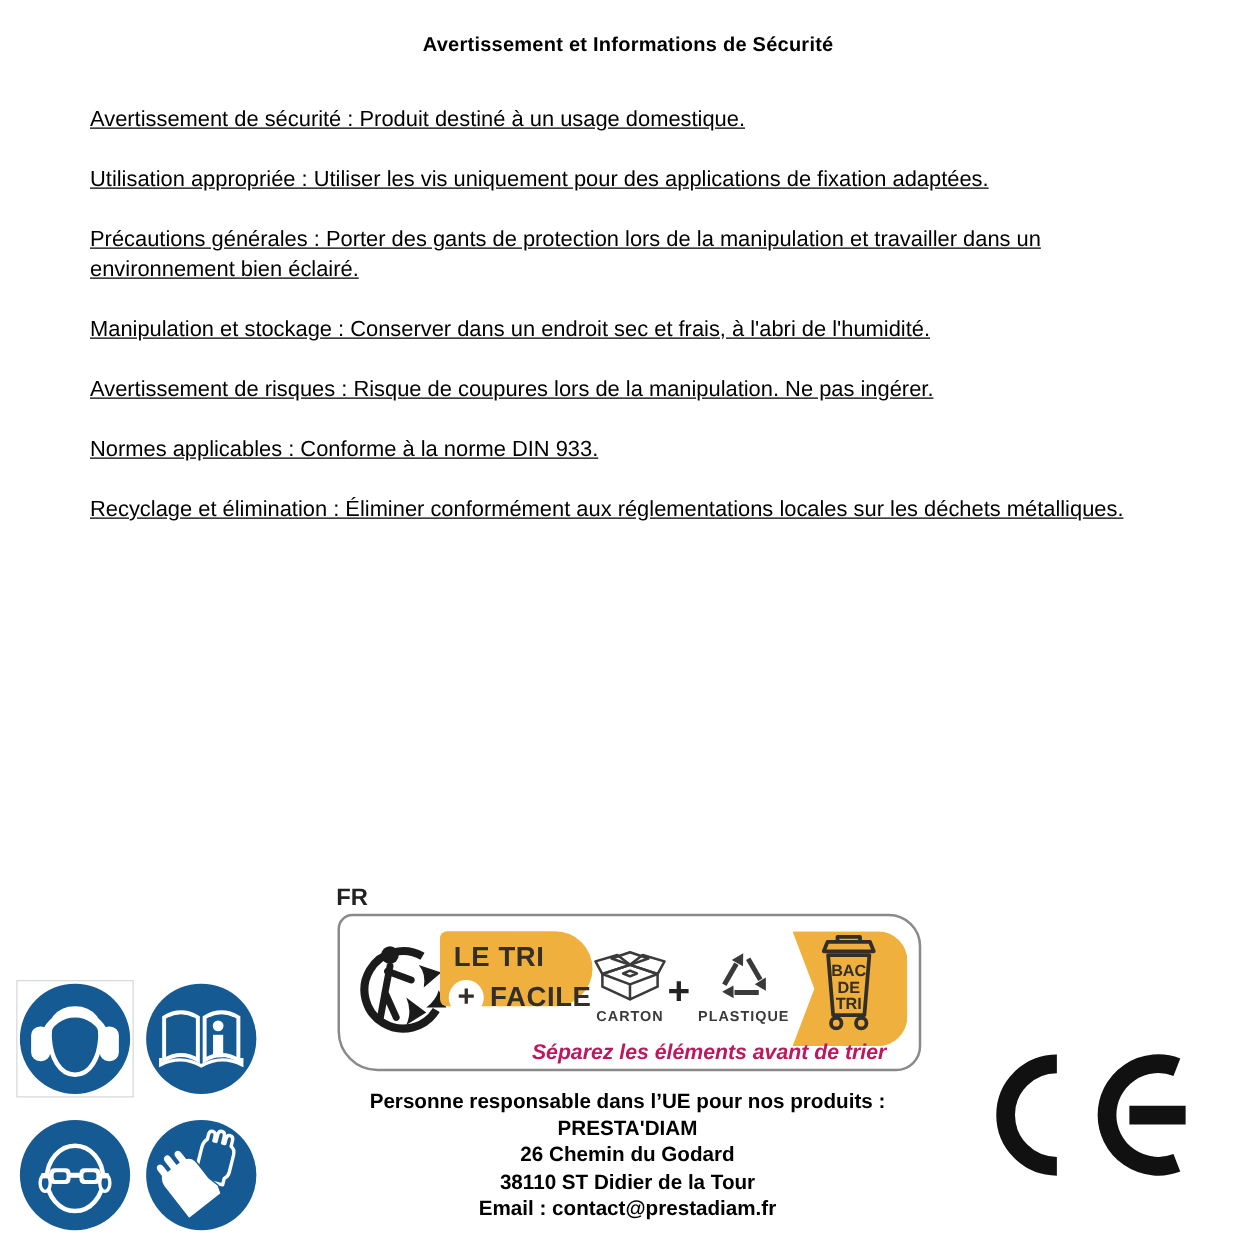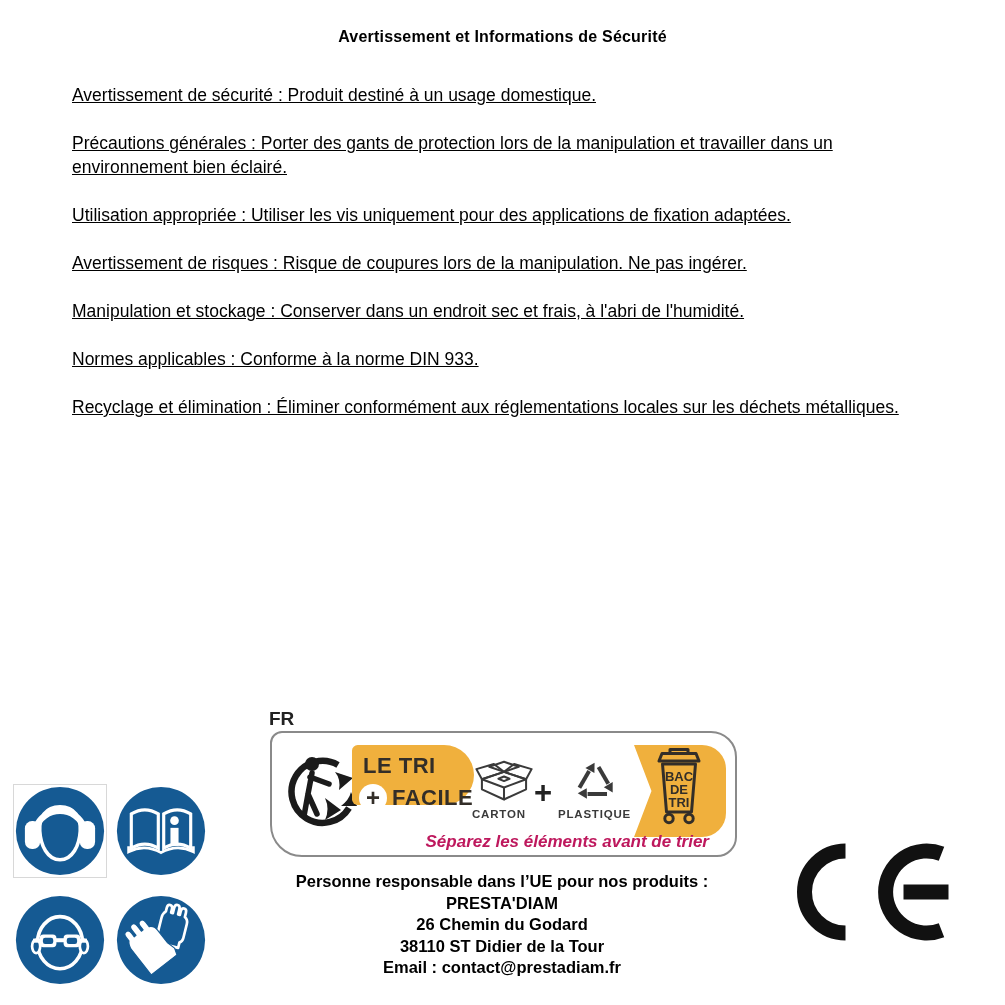--- a/index.html
+++ b/index.html
@@ -34,21 +34,21 @@
   .tri-banner{position:absolute;left:270px;top:731px;width:467px;height:126px;background:#fff;
     border:2px solid var(--border-gray);border-radius:12px 26px 20px 32px;}
   .triman{position:absolute;left:11px;top:9px;width:78px;height:96px;color:#1b1b1b;}
   .triman svg{width:100%;height:100%;}
   .tri-bubble{position:absolute;left:80px;top:12px;width:122px;height:60px;
     background:var(--label-yellow);border-radius:8px 42px 42px 8px;color:var(--label-dark);}
   .tri-line1{position:absolute;left:11px;top:8px;font-size:22px;font-weight:800;letter-spacing:.5px;}
   .plus-circle{position:absolute;left:7px;top:39px;width:28px;height:28px;background:#fff;border-radius:50%;
     display:flex;align-items:center;justify-content:center;font-size:24px;font-weight:800;line-height:1;}
   .tri-line2{position:absolute;left:40px;top:40px;font-size:22px;font-weight:800;letter-spacing:.5px;}
-  .material{position:absolute;color:var(--icon-line);}
+  .material{position:absolute;text-align:center;color:var(--icon-line);}
   .material svg{display:block;margin:0 auto;}
   .material .mat-label{font-size:11.5px;font-weight:700;letter-spacing:.8px;color:var(--icon-line);margin-top:3px;}
   .mat-carton{left:200px;top:26px;width:64px;}
   .mat-plastique{left:286px;top:26px;width:74px;}
   .mat-plus{position:absolute;left:262px;top:44px;font-size:31px;font-weight:800;color:#222;line-height:1;}
   .tri-arrow{position:absolute;left:362px;top:12px;width:92px;height:92px;background:var(--label-yellow);
     border-radius:0 24px 24px 0;clip-path:polygon(0 0,100% 0,100% 100%,0 100%,19% 50%);}
   .tri-arrow svg{position:absolute;left:20px;top:3px;width:50px;height:78px;}
   .sort-note{position:absolute;right:26px;top:99px;font-size:17px;font-style:italic;font-weight:600;color:#be185d;}
 
@@ -62,24 +62,24 @@
 </style>
 </head>
 <body>
 
 <div class="sheet">
 
   <h1 class="page-title">Avertissement et Informations de Sécurité</h1>
 
   <div class="paras">
     <p>Avertissement de sécurité : Produit destiné à un usage domestique.</p>
+    <p>Utilisation appropriée : Utiliser les vis uniquement pour des applications de fixation adaptées.</p>
     <p>Précautions générales : Porter des gants de protection lors de la manipulation et travailler dans un environnement bien éclairé.</p>
-    <p>Utilisation appropriée : Utiliser les vis uniquement pour des applications de fixation adaptées.</p>
+    <p>Manipulation et stockage : Conserver dans un endroit sec et frais, à l'abri de l'humidité.</p>
     <p>Avertissement de risques : Risque de coupures lors de la manipulation. Ne pas ingérer.</p>
-    <p>Manipulation et stockage : Conserver dans un endroit sec et frais, à l'abri de l'humidité.</p>
     <p>Normes applicables : Conforme à la norme DIN 933.</p>
     <p>Recyclage et élimination : Éliminer conformément aux réglementations locales sur les déchets métalliques.</p>
   </div>
 
   <div class="safety-icons">
 
     <div class="badge framed">
       <svg viewBox="0 0 100 100">
         <circle cx="50" cy="50" r="49" fill="currentColor"></circle>
         <path d="M50,23 C34,23 26.5,35 27.5,50 C28.5,66 36,82 50,82 C64,82 71.5,66 72.5,50 C73.5,35 66,23 50,23 Z" fill="none" stroke="#fff" stroke-width="4"></path>

